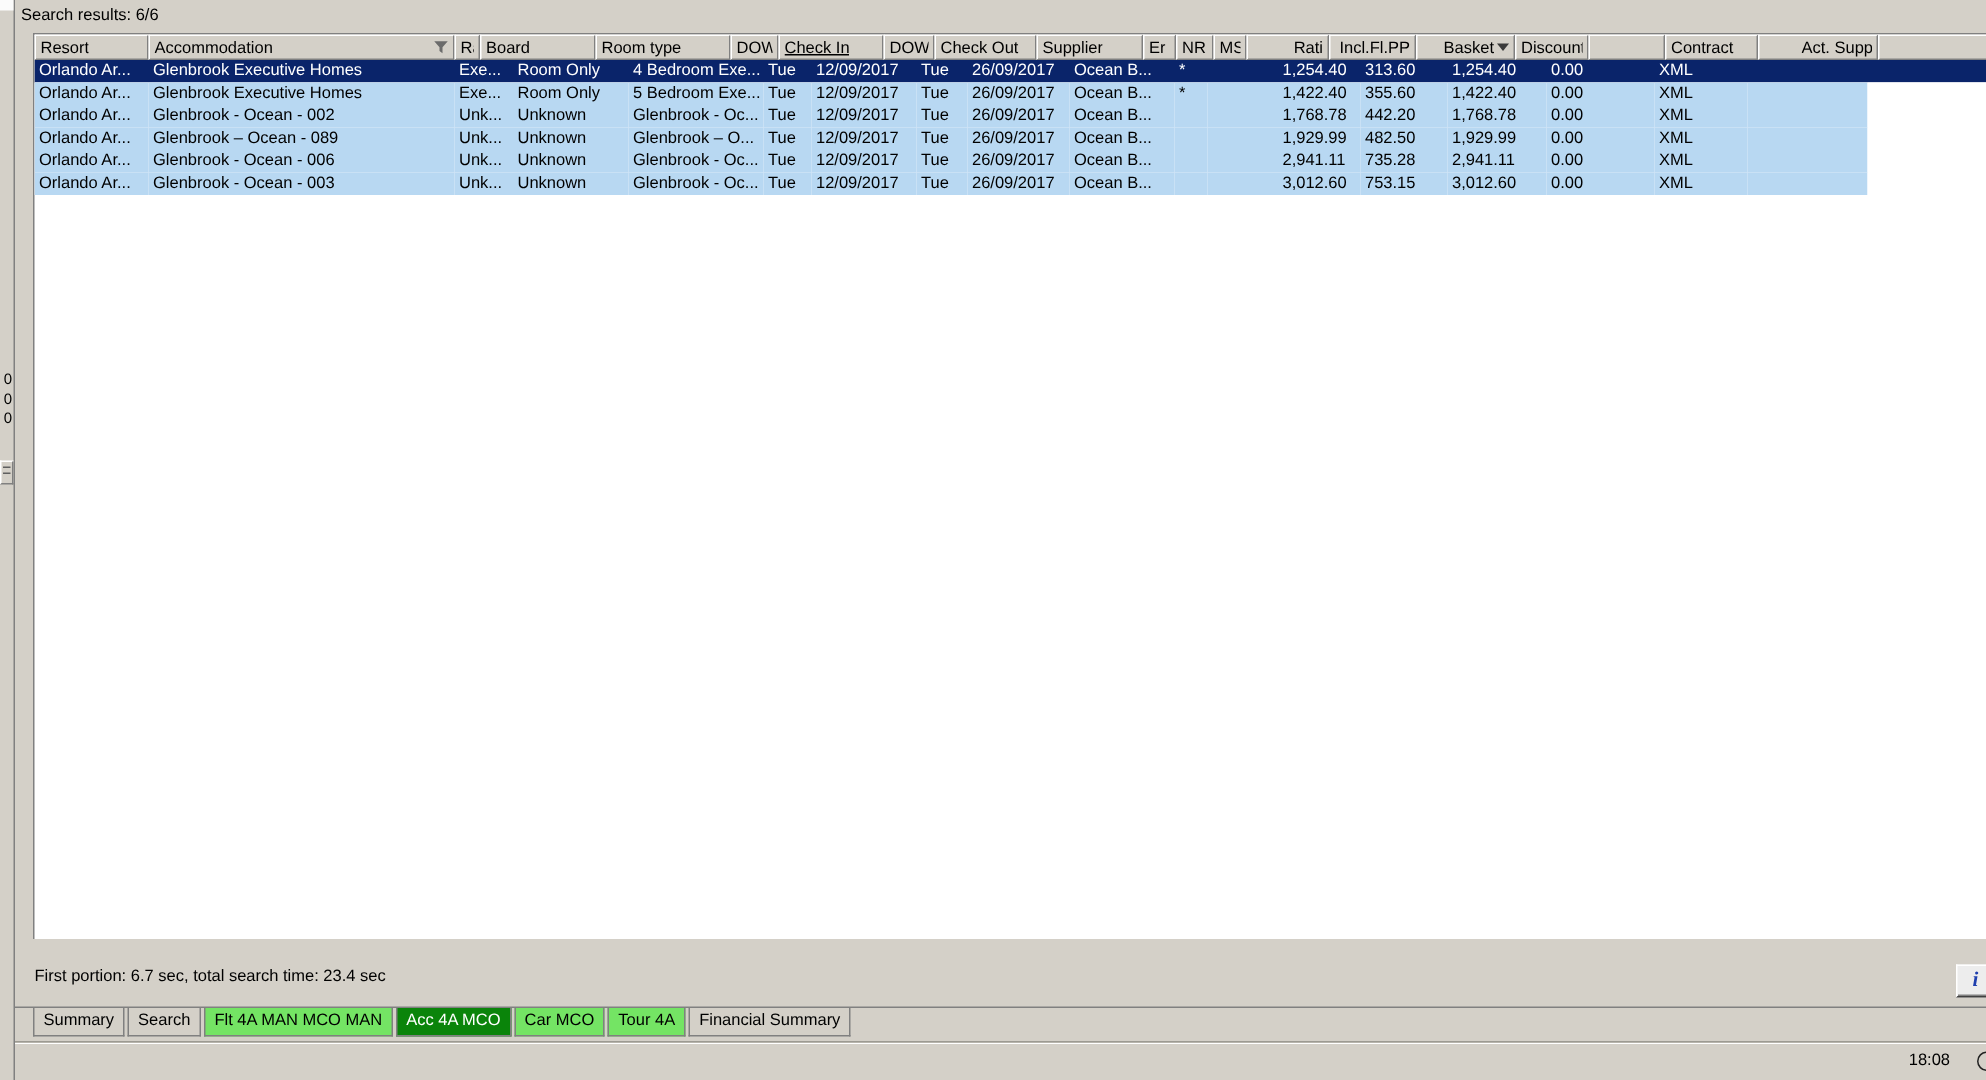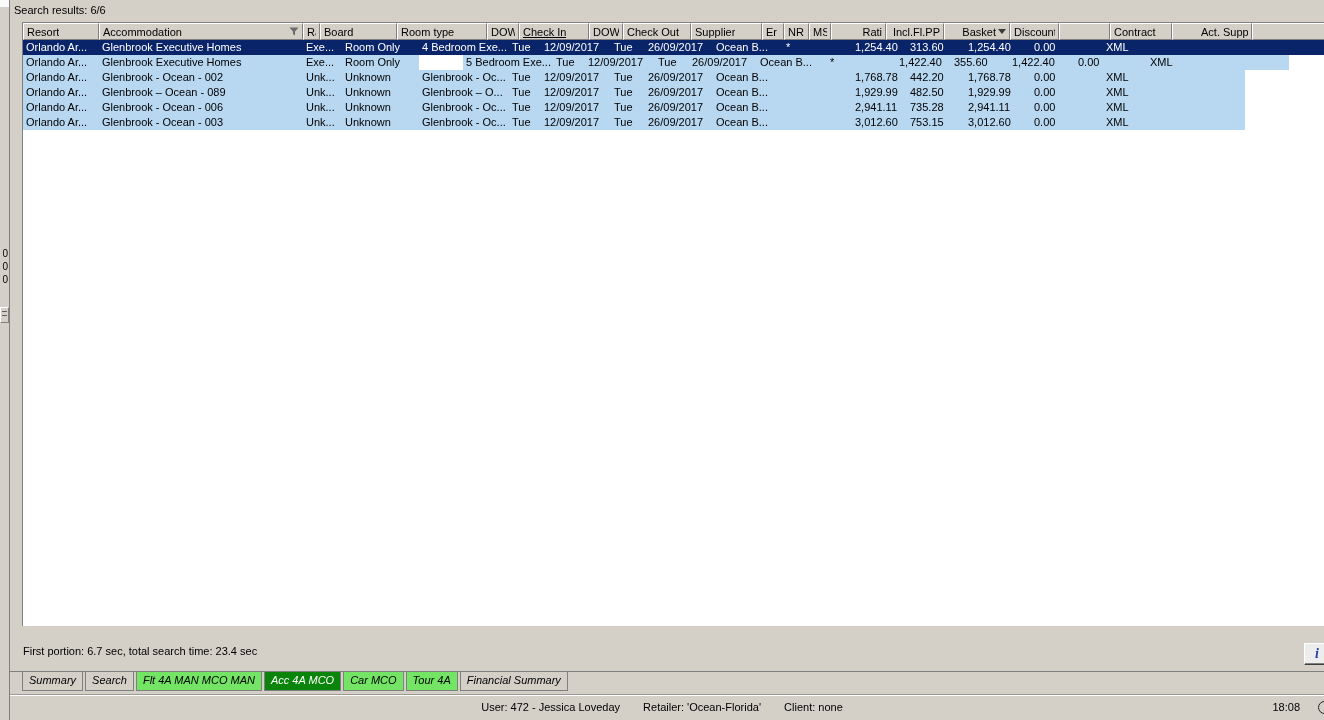--- a/index.html
+++ b/index.html
@@ -51,21 +51,21 @@
 
   .search-time { position:absolute; left:13px; top:645px; }
 
   .info-button { position:absolute; top:643px; right:-6px; width:26px; height:22px;
     background:#ededed; border:1px solid; border-color:#ffffff #404040 #404040 #ffffff;
     box-shadow:inset -1px -1px 0 #808080; text-align:center; cursor:default; }
   .info-i { color:#1f3fae; font-style:italic; font-weight:bold; font-size:14px;
     line-height:18px; font-family:"Liberation Serif", serif; }
 
   .tab-line { position:absolute; left:0; right:0; top:671px; height:1px; background:#808080; }
-  .tab-bar { position:absolute; left:12px; top:672px; height:19px; display:flex;font-style:italic; }
+  .tab-bar { position:absolute; left:12px; top:672px; height:19px; display:flex; }
   .tab { flex:0 0 auto; padding:0 6px; height:19px; line-height:17px;
     background:var(--chrome,#d4d0c8); border:1px solid #808080; border-top:none;
     margin-right:2px; white-space:nowrap; }
   .tab.green { background:var(--tab-green,#74e464); }
   .tab.active-green { background:var(--tab-active-green,#0a840a); color:#fff; }
 
   .status-bar { position:absolute; left:0; top:694px; width:1324px; height:26px;
     background:var(--chrome,#d4d0c8); border-top:1px solid #9c9a92;
     box-shadow:inset 0 1px 0 #fff; }
   .status-center { position:absolute; left:100px; right:100px; top:6px; text-align:center;
@@ -189,21 +189,21 @@
           <div class="lcell" style="width: 23px;"></div>
           <div class="lcell" style="width: 62px;">XML</div>
           <div class="lcell" style="width: 80px;"></div>
           <div class="lcell spacer" style="width: 79px;"></div>
         </div>
         <div class="lrow blue">
           <div class="lcell" style="width: 76px;">Orlando Ar...</div>
           <div class="lcell" style="width: 204px;">Glenbrook Executive Homes</div>
           <div class="lcell" style="width: 39px;">Exe...</div>
           <div class="lcell" style="width: 77px;">Room Only</div>
-          <div class="lcell" style="width: 90px; margin-left: 44px;">5 Bedroom Exe...</div>
+          <div class="lcell" style="width: 90px;">5 Bedroom Exe...</div>
           <div class="lcell" style="width: 32px;">Tue</div>
           <div class="lcell" style="width: 70px;">12/09/2017</div>
           <div class="lcell" style="width: 34px;">Tue</div>
           <div class="lcell" style="width: 68px;">26/09/2017</div>
           <div class="lcell" style="width: 70px;">Ocean B...</div>
           <div class="lcell" style="width: 22px;">*</div>
           <div class="lcell" style="width: 25px;"></div>
           <div class="lcell" style="width: 22px;"></div>
           <div class="lcell right" style="width: 55px;">1,422.40</div>
           <div class="lcell right" style="width: 58px;">355.60</div>
@@ -321,22 +321,17 @@
       <div class="tab normal">Search</div>
       <div class="tab green">Flt 4A MAN MCO MAN</div>
       <div class="tab active-green">Acc 4A MCO</div>
       <div class="tab green">Car MCO</div>
       <div class="tab green">Tour 4A</div>
       <div class="tab normal">Financial Summary</div>
     </div>
 </div>
 
 <div class="status-bar">
-  <div class="status-center">
-    <span>User: 472 - Jessica Loveday</span>
-    <span>Retailer: 'Ocean-Florida'</span>
-    <span>Client: none</span>
-  </div>
   <div class="status-time">
     <span class="time-text">18:08</span>
     <span class="clock-circle"></span>
   </div>
 </div>
 
 </body></html>

